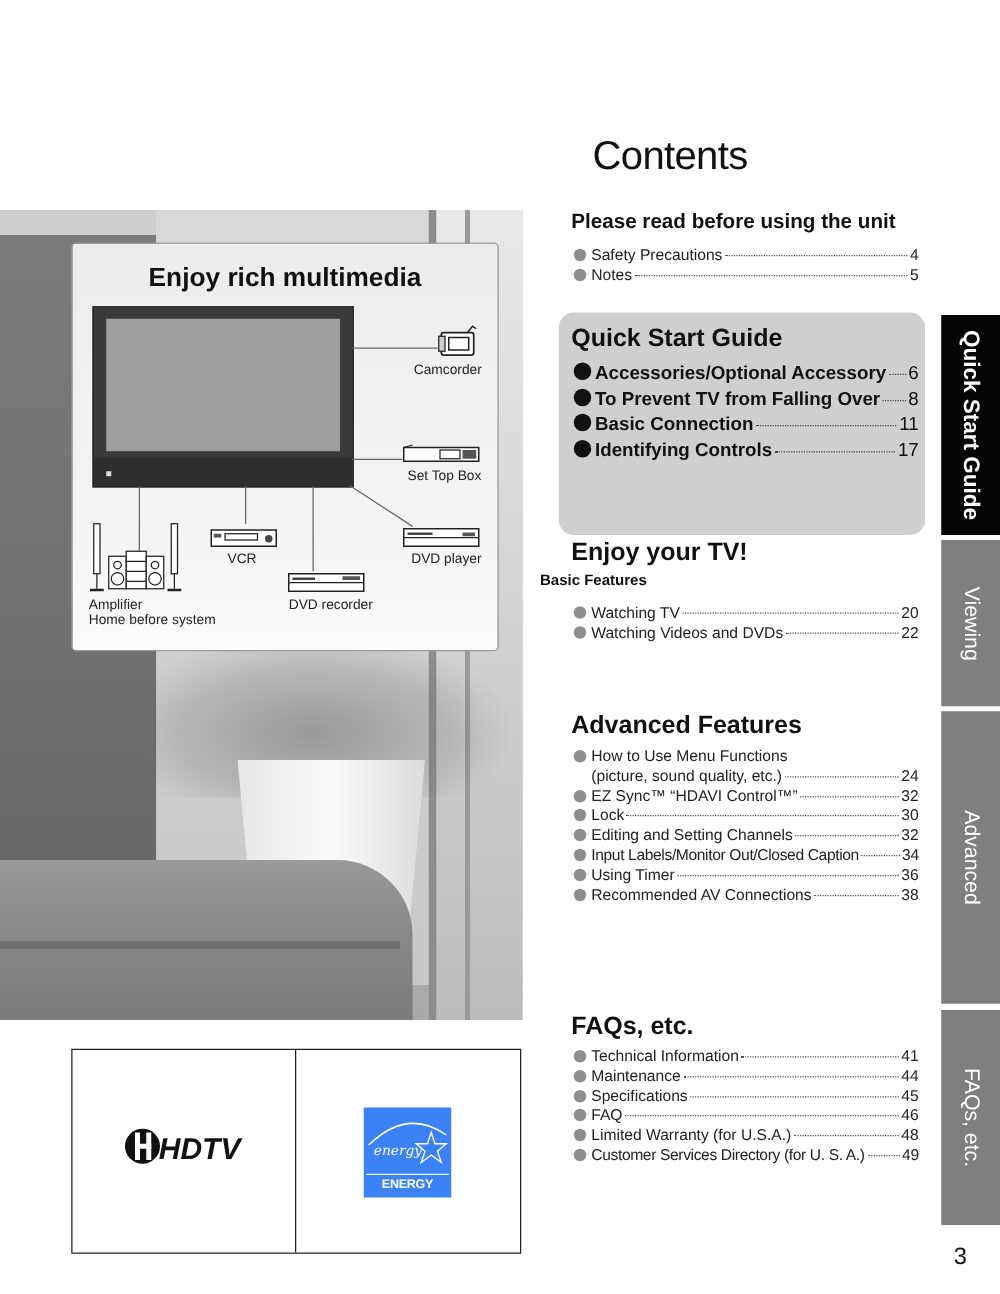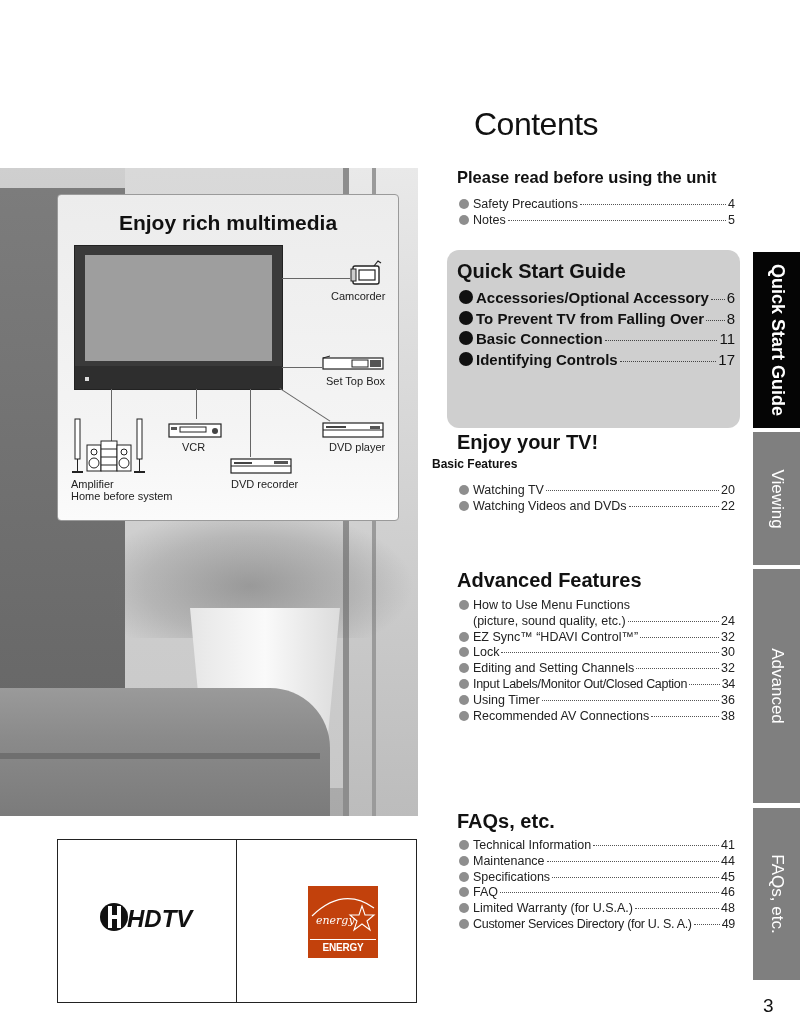--- a/index.html
+++ b/index.html
@@ -39,21 +39,21 @@
     .tv .bezel-bottom { position:absolute; left:0; top:120px; width:207px; height:23px; background:#2e2e2e; }
     .tv .power { position:absolute; left:10px; top:131px; width:4px; height:4px; background:#ddd; }
     .line { position:absolute; background:#666; }
     .dev-label { position:absolute; font-size:11px; color:#222; white-space:nowrap; }
     .dev { position:absolute; }
 
     
     .logos { position:absolute; left:57px; top:839px; width:358px; height:162px; border:1px solid #222; }
     .logos .divider { position:absolute; left:178px; top:0; width:1px; height:162px; background:#222; }
     .hdtv { position:absolute; left:42px; top:60px; width:96px; height:34px; }
-    .estar { position:absolute; left:233px; top:46px; width:70px; height:72px; background:#c2410c;margin-left:17px; }
+    .estar { position:absolute; left:233px; top:46px; width:70px; height:72px; background:#3b82f6; }
     .estar .lbl { position:absolute; left:2px; bottom:2px; width:66px; height:16px; border-top:1px solid #fff;
                   color:#fff; font-size:10px; font-weight:bold; text-align:center; line-height:16px; letter-spacing:-.2px; }
 
     
     .title { position:absolute; left:457px; top:106px; font-size:32px; font-weight:normal; color:#111; letter-spacing:-.5px;margin-left:17px; }
     .h2 { position:absolute; font-weight:bold; color:#111; }
     .toc { position:absolute; margin:0; padding:0; list-style:none; }
     .toc li { display:flex; align-items:baseline; white-space:nowrap; }
     .toc .bullet { display:inline-block; border-radius:50%; background:#8e8e8e; flex:none; }
     .toc .dots { flex:1; border-bottom:1px dotted #555; margin:0 2px; transform:translateY(-3px); min-width:6px; }

